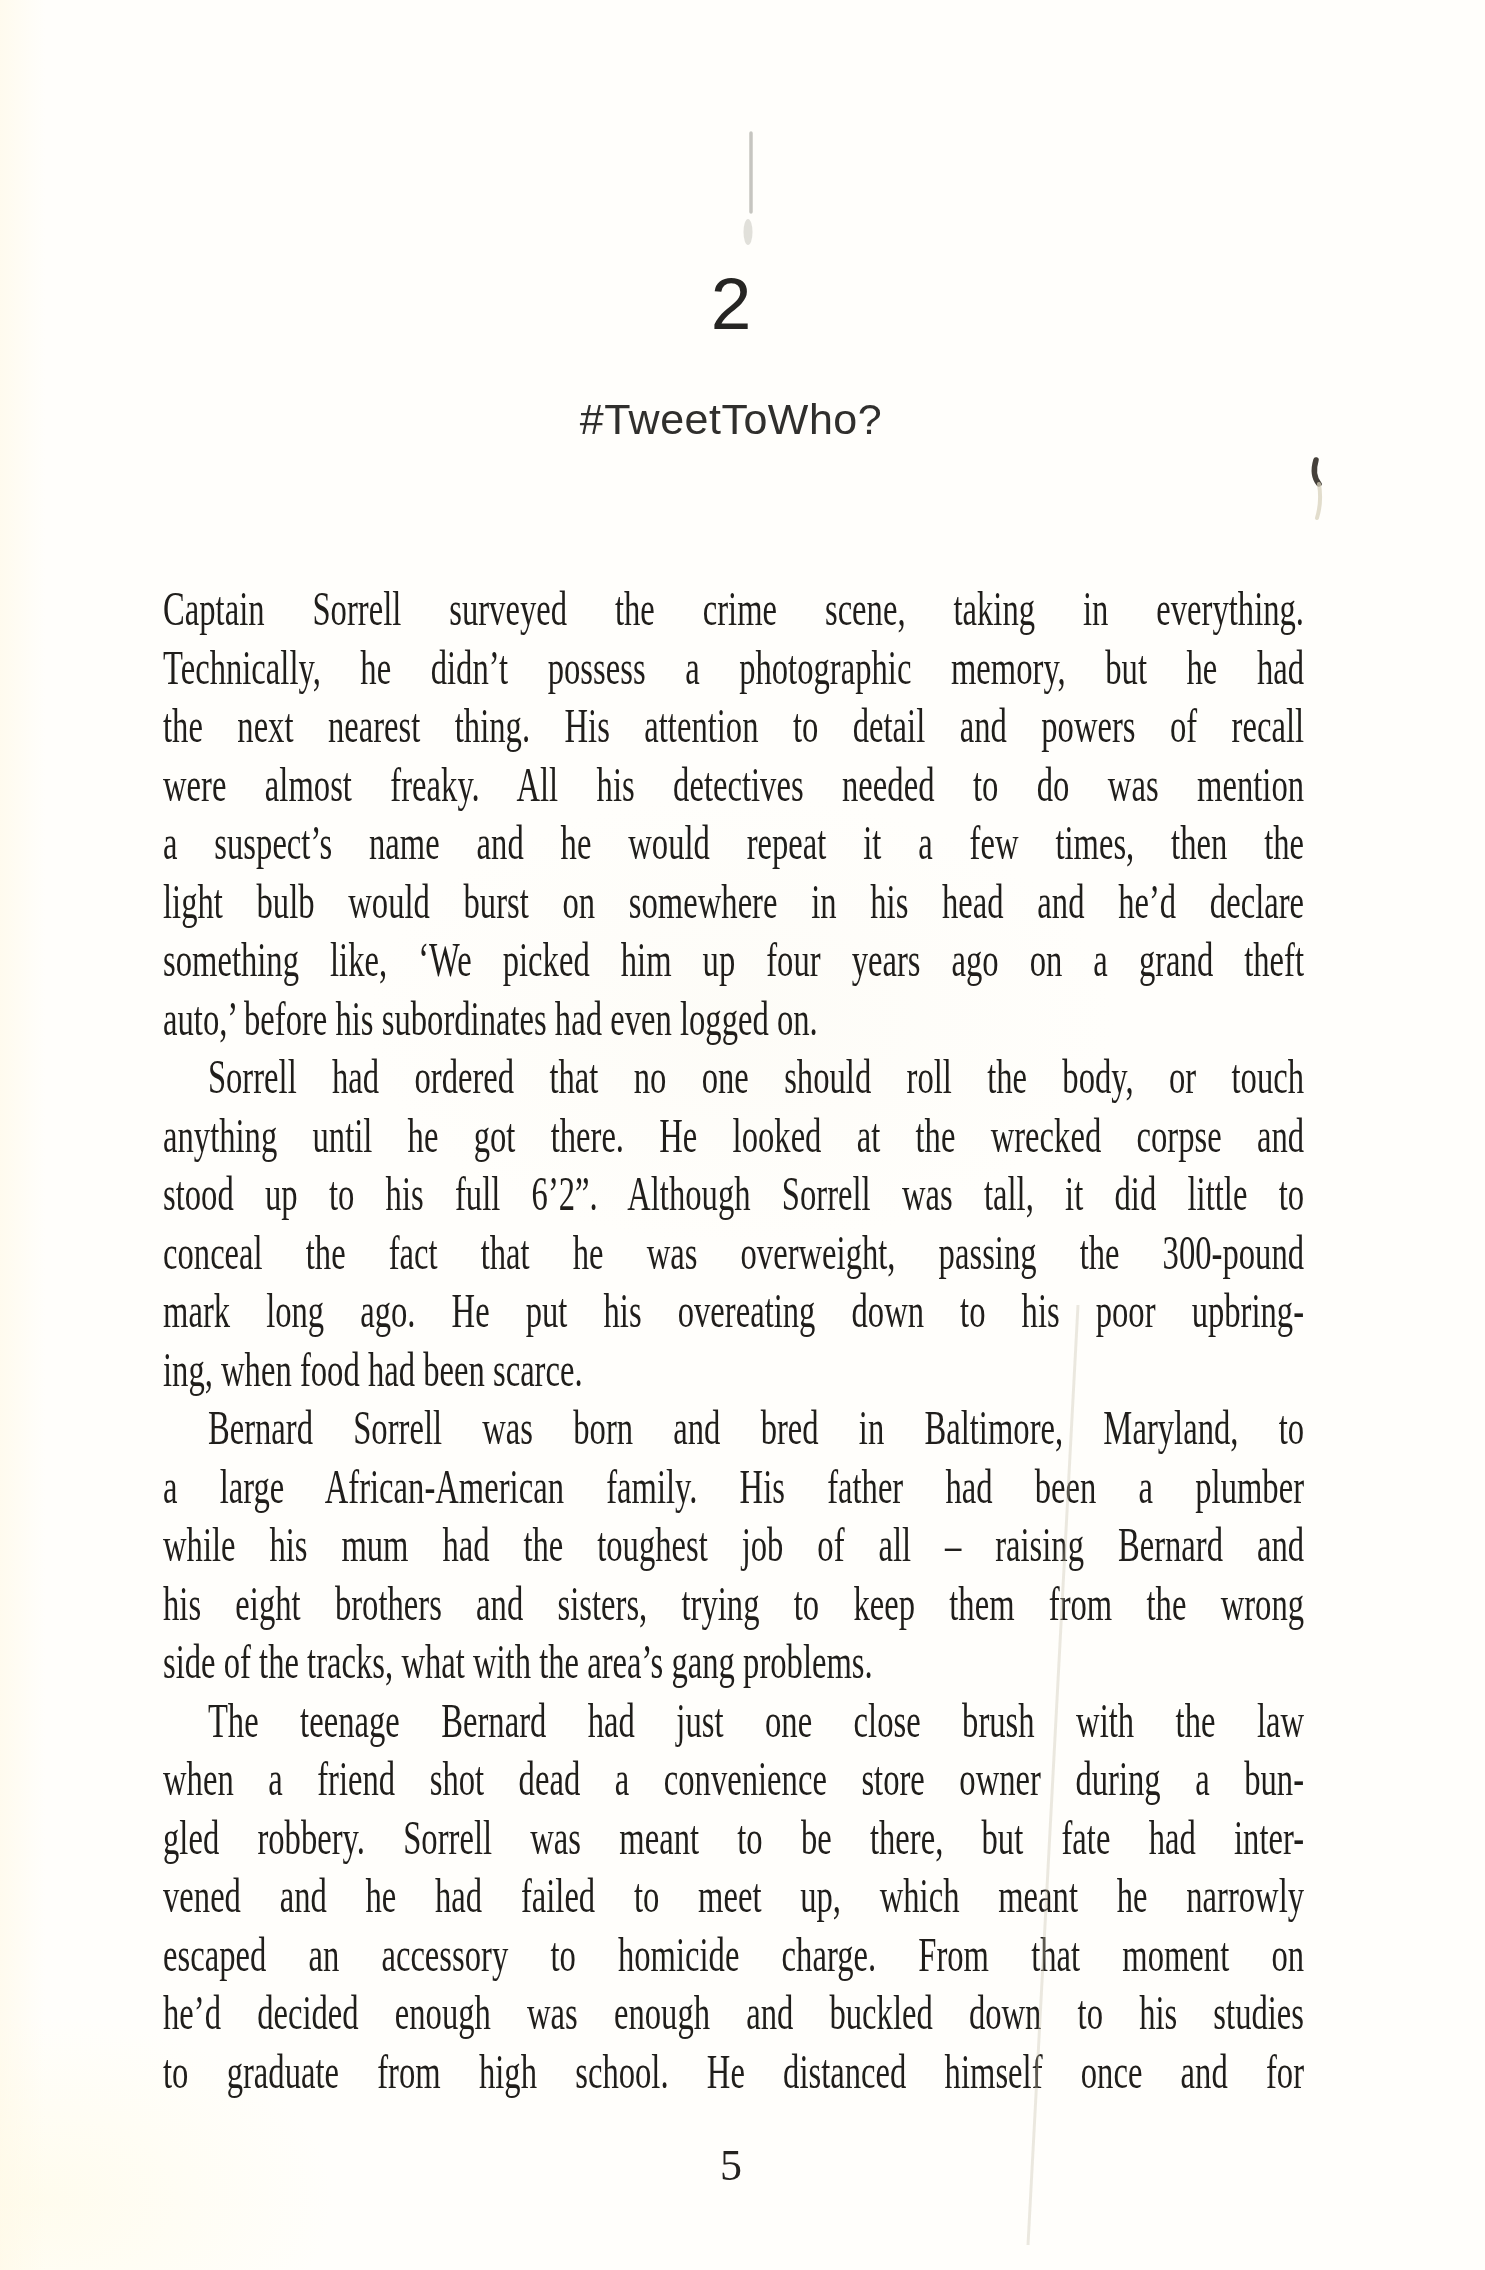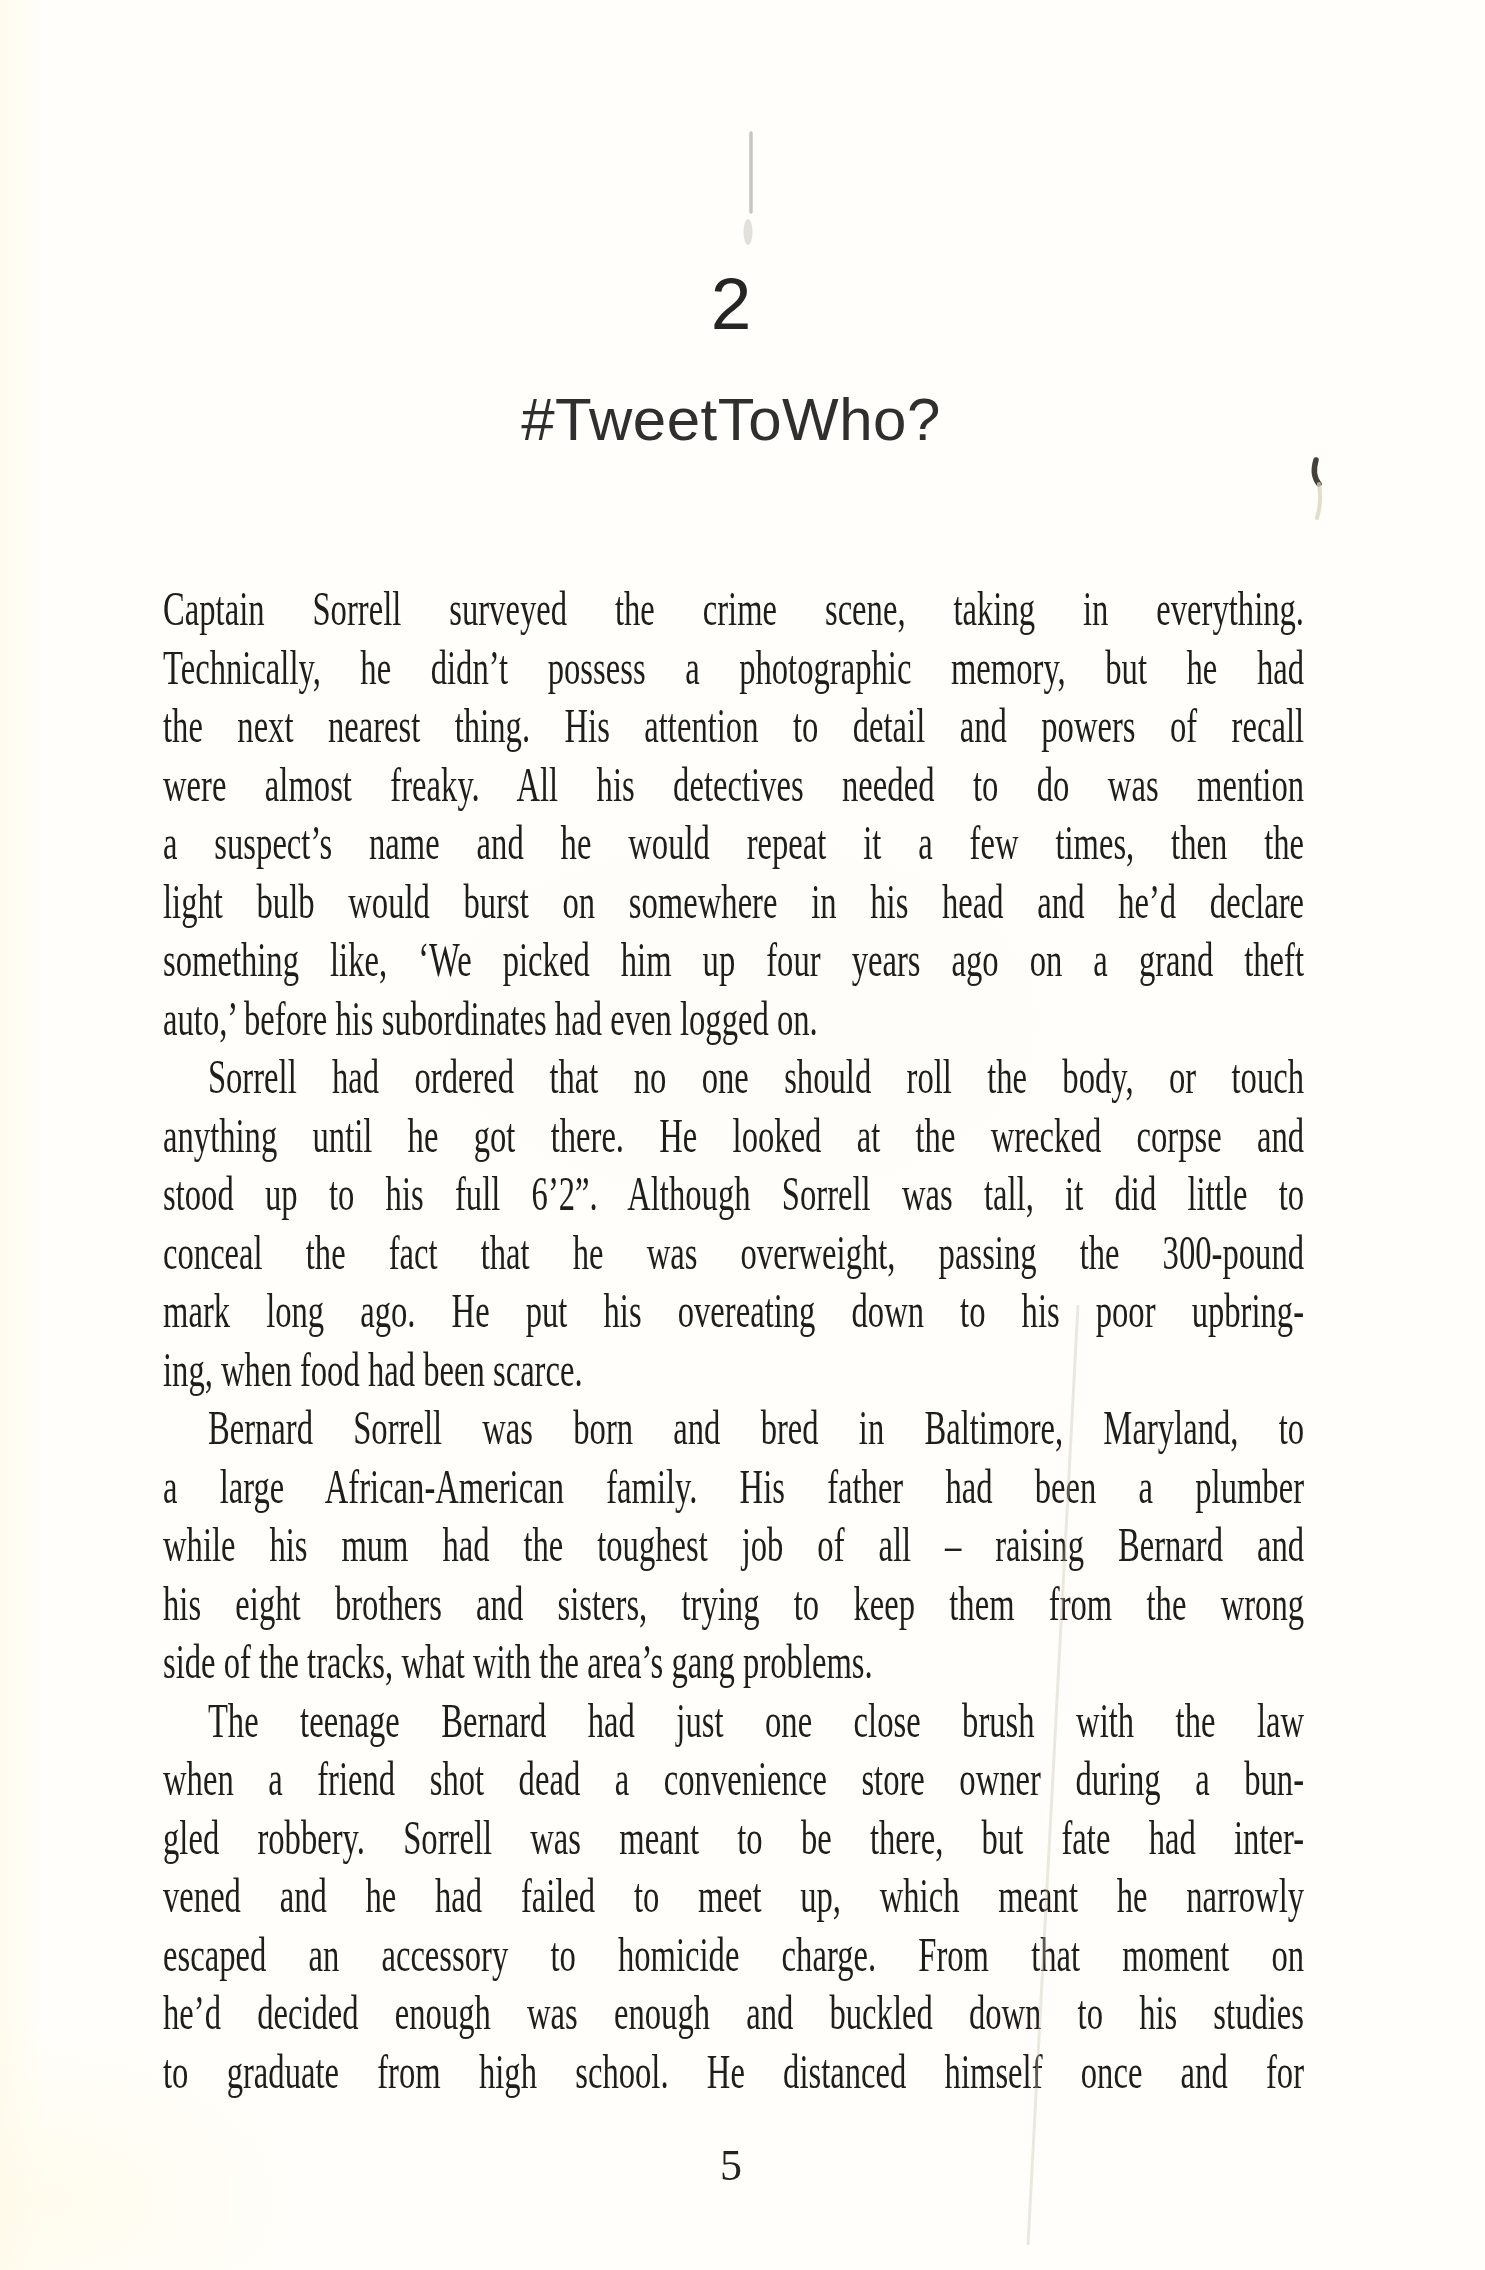--- a/index.html
+++ b/index.html
@@ -40,21 +40,21 @@
 
   .chapter-title {
     position: absolute;
     top: 386px;
     left: 0;
     width: 1462px;
     margin: 0;
     text-align: center;
     font-family: "Liberation Sans", "DejaVu Sans", sans-serif;
     font-weight: 300;
-    font-size: 60px;
+    font-size: 43px;
     line-height: 67px;
     letter-spacing: 0.5px;
     color: #302f2d;
   }
 
   .body-text {
     position: absolute;
     left: 163px;
     top: 580px;
     width: 1678px;

